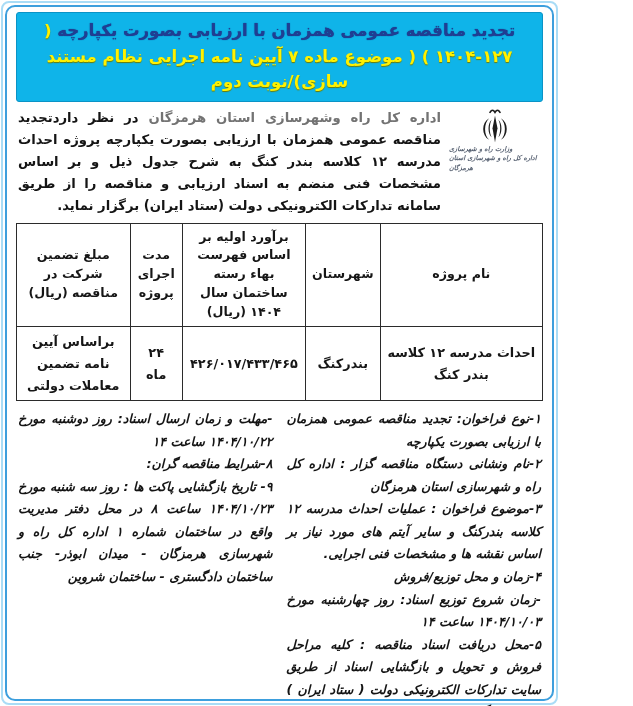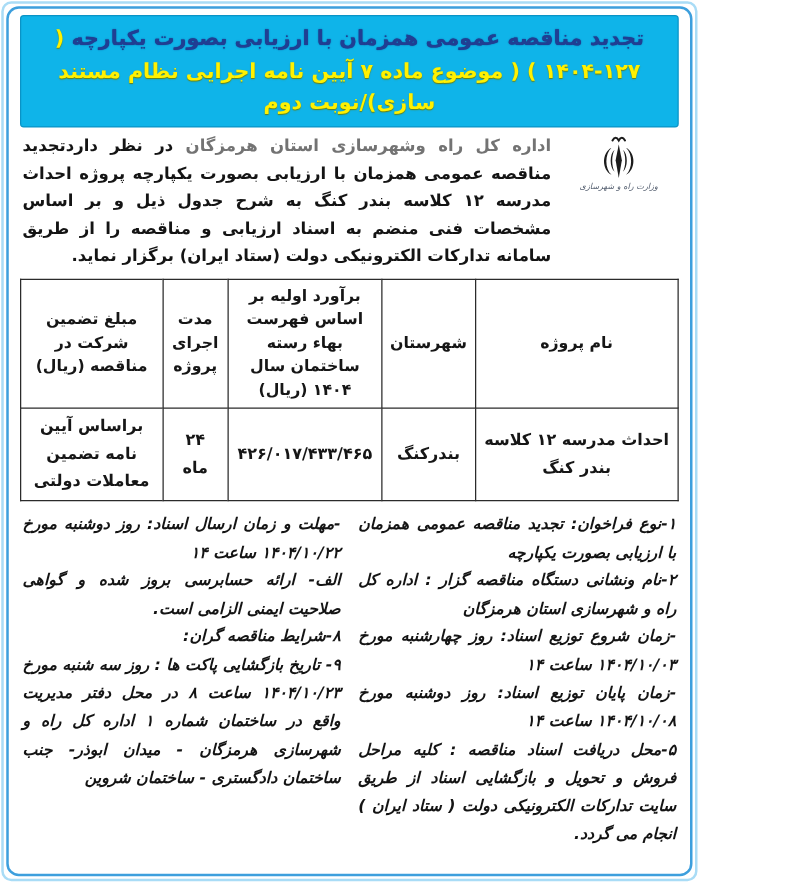--- a/index.html
+++ b/index.html
@@ -45,21 +45,21 @@
   .banner .t-blue   { color: #203e93; text-shadow: 0 0 1px #16307a; }
   .banner .t-yellow { color: #fff101; text-shadow: 0 1px 1px #6d7b00; }
 
   
   .intro {
     display: flex; flex-direction: row; 
     gap: 8px;
     padding: 5px 2px 3px 2px;
     align-items: flex-start;
   }
-  .emblem-block { width: 92px; flex: 0 0 92px; text-align: center; padding-top: 1px; }
+  .emblem-block { width: 92px; flex: 0 0 92px; text-align: left; padding-top: 1px; font-weight: bold; }
   .emblem-block svg { display: block; margin: 0 auto; }
   .emblem-caption { font-size: 6.5px; color: #5a6474; line-height: 1.5; font-style: italic; }
   .intro-text {
     flex: 1;
     font-size: 13.2px;
     font-weight: bold;
     line-height: 1.68;
     text-align: justify;
     color: #141414;
   }
@@ -124,20 +124,21 @@
           <g fill="#1c1c1c" stroke="#1c1c1c">
             <path d="M21 5 q3 -5 6 0 q3 -5 6 0" fill="none" stroke-width="2" stroke-linecap="round" transform="translate(-3,0)"></path>
             <path d="M24 9 L27 24 L24 41 L21 24 Z" stroke="none"></path>
             <path d="M17 12 C10.5 18 10.5 32 17 38 C7.5 33 7.5 17 17 12 Z" stroke="none"></path>
             <path d="M31 12 C37.5 18 37.5 32 31 38 C40.5 33 40.5 17 31 12 Z" stroke="none"></path>
             <path d="M20 14 C17 19 17 30 20 35 C15 31 15 18 20 14 Z" stroke="none"></path>
             <path d="M28 14 C31 19 31 30 28 35 C33 31 33 18 28 14 Z" stroke="none"></path>
           </g>
         </svg>
         <div class="emblem-caption">وزارت راه و شهرسازی</div>
+        <div class="emblem-caption">اداره کل راه و شهرسازی استان هرمزگان</div>
       </div>
       <p class="intro-text"><span class="lead-red">اداره کل راه وشهرسازی استان هرمزگان</span><span> در نظر داردتجدید مناقصه عمومی همزمان با ارزیابی بصورت یکپارچه پروژه احداث مدرسه ۱۲ کلاسه بندر کنگ به شرح جدول ذیل و بر اساس مشخصات فنی منضم به اسناد ارزیابی و مناقصه را از طریق سامانه تدارکات الکترونیکی دولت (ستاد ایران) برگزار نماید.</span></p>
     </div>
 
     <table class="spec">
       <thead>
         <tr>
           <th class="w-name">نام پروژه</th>
           <th class="w-county">شهرستان</th>
           <th class="w-est">برآورد اولیه بر اساس فهرست بهاء رسته ساختمان سال ۱۴۰۴ (ریال)</th>
@@ -153,28 +154,28 @@
           <td>۲۴ ماه</td>
           <td>براساس آیین نامه تضمین معاملات دولتی</td>
         </tr>
       </tbody>
     </table>
 
     <div class="cols">
       <div class="col">
         <p>۱-نوع فراخوان: تجدید مناقصه عمومی همزمان با ارزیابی بصورت یکپارچه</p>
         <p>۲-نام ونشانی دستگاه مناقصه گزار : اداره کل راه و شهرسازی استان هرمزگان</p>
+        <p>۳-موضوع فراخوان : عملیات احداث مدرسه ۱۲ کلاسه بندرکنگ و سایر آیتم های مورد نیاز بر اساس نقشه ها و مشخصات فنی اجرایی.</p>
+        <p>۴-زمان و محل توزیع/فروش</p>
         <p>-زمان شروع توزیع اسناد: روز چهارشنبه مورخ ۱۴۰۴/۱۰/۰۳ ساعت ۱۴</p>
-        <p>-زمان پایان توزیع اسناد: روز دوشنبه مورخ ۱۴۰۴/۱۰/۰۸ ساعت ۱۴</p>
         <p>۵-محل دریافت اسناد مناقصه : کلیه مراحل فروش و تحویل و بازگشایی اسناد از طریق سایت تدارکات الکترونیکی دولت ( ستاد ایران ) انجام می گردد.</p>
 
       </div>
       <div class="col">
         <p>-مهلت و زمان ارسال اسناد: روز دوشنبه مورخ ۱۴۰۴/۱۰/۲۲ ساعت ۱۴</p>
-        <p>الف- ارائه حسابرسی بروز شده و گواهی صلاحیت ایمنی الزامی است.</p>
         <p>۸-شرایط مناقصه گران:</p>
         <p>۹- تاریخ بازگشایی پاکت ها : روز سه شنبه مورخ ۱۴۰۴/۱۰/۲۳ ساعت ۸ در محل دفتر مدیریت واقع در ساختمان شماره ۱ اداره کل راه و شهرسازی هرمزگان - میدان ابوذر- جنب ساختمان دادگستری - ساختمان شروین</p>
 
       </div>
     </div>
 
   </div>
 </div>
 
 </body></html>

